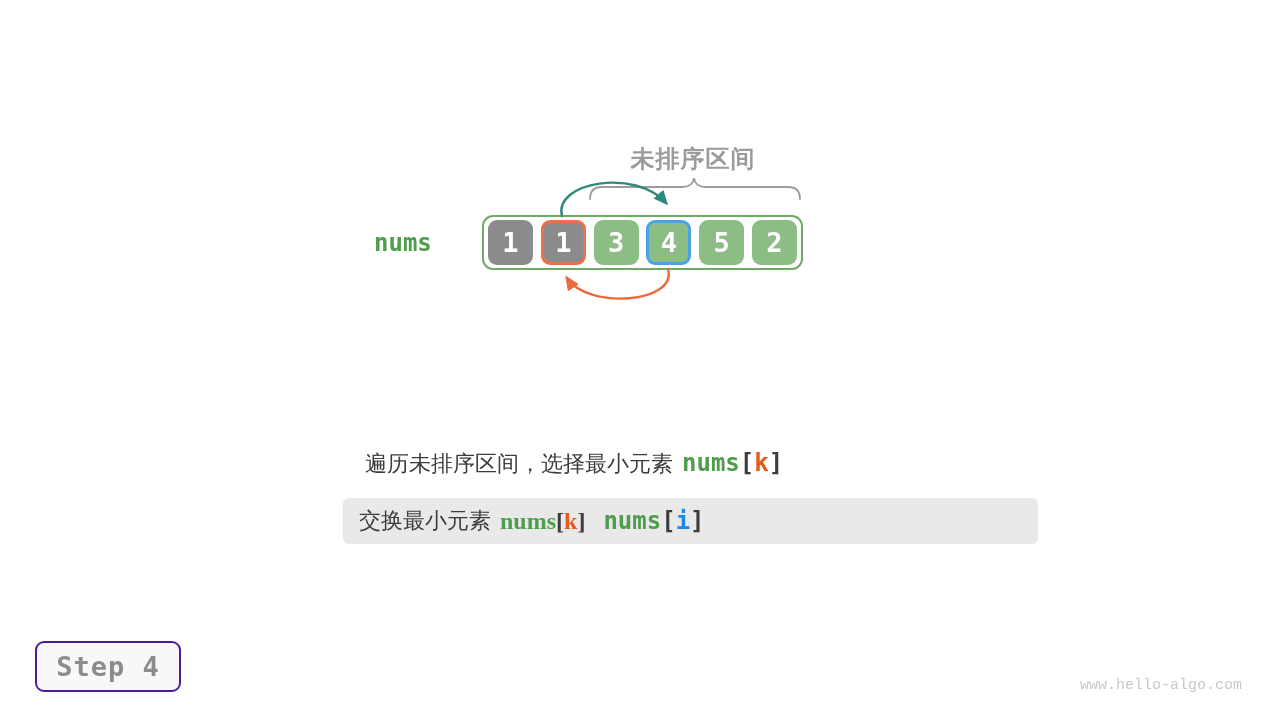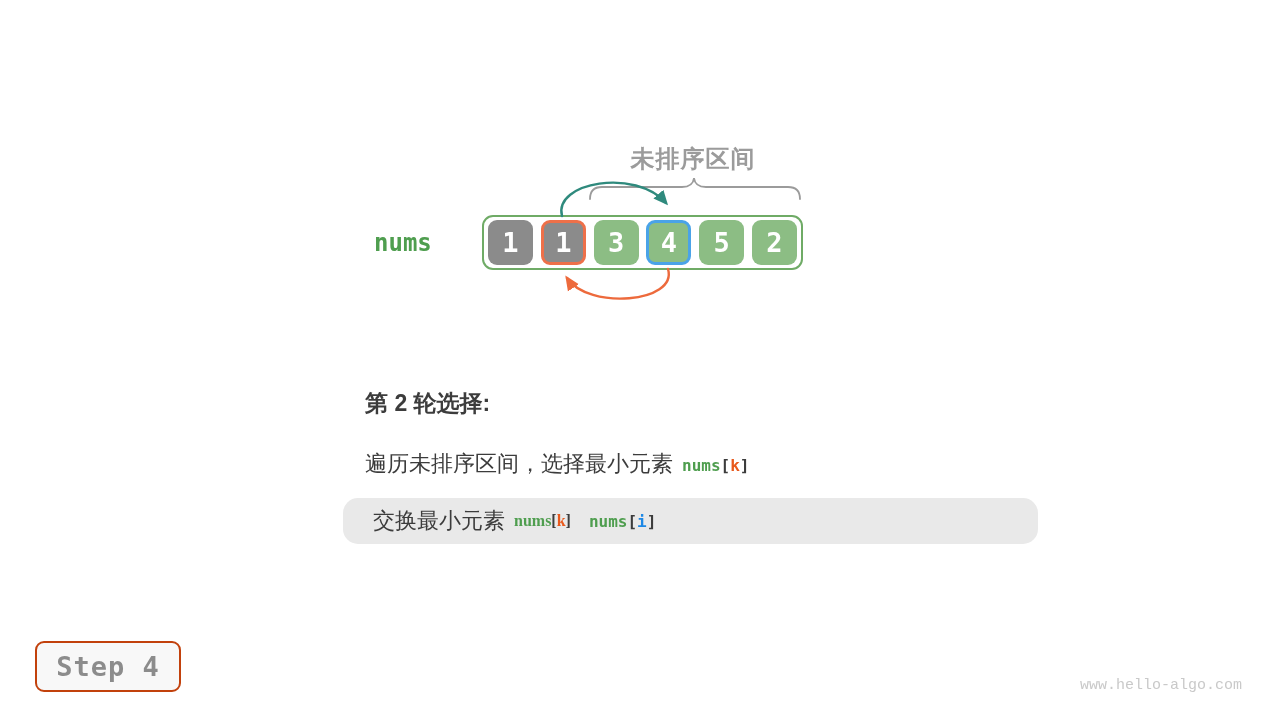--- a/index.html
+++ b/index.html
@@ -29,35 +29,35 @@
   .cell.border-blue   { border:3px solid #4aa3e8; }
 
   .overlay { position:absolute; left:0; top:0; width:1280px; height:720px; pointer-events:none; }
 
   
   .round-heading { position:absolute; left:365px; top:388px;
     font-size:23px; font-weight:bold; color:#3c3c3c; }
   .select-line { position:absolute; left:365px; top:449px;
     font-size:22px; color:#3c3c3c; white-space:nowrap; }
   .swap-line { position:absolute; left:343px; top:498px; width:695px; height:46px;
-    background:#e9e9e9; border-radius:15px; display:flex; align-items:center;
-    padding:0 30px; font-size:22px; color:#3c3c3c; white-space:nowrap; }
+    background:#e9e9e9; border-radius:6px; display:flex; align-items:center;
+    padding:0 16px; font-size:22px; color:#3c3c3c; white-space:nowrap; }
 
   .code { font-family:"DejaVu Sans Mono","Liberation Mono",monospace;
-    font-weight:bold; font-size:16px; }
+    font-weight:bold; font-size:24px; }
   .code-name { color:#4f9e4f; }
   .code-bracket { color:#3c3c3c; }
   .idx-orange { color:#e8591c; }
   .idx-blue { color:#1e88e5; }
   .lead-gap { margin-left:9px; }
   .mid-gap { margin:0 9px;font-family:Liberation Serif, serif; }
 
   
   .step-indicator { position:absolute; left:35px; top:641px; width:146px; height:51px;
-    background:#f8f8f8; border:2px solid #c2410c; border-radius:9px;
+    background:#f8f8f8; border:2px solid #4c1d95; border-radius:9px;
     display:flex; align-items:center; justify-content:center;
     font-family:"DejaVu Sans Mono","Liberation Mono",monospace;
     font-weight:bold; font-size:27px; color:#8c8c8c; letter-spacing:1px; }
 
   .watermark { position:absolute; right:38px; bottom:26px;
     font-family:Liberation Mono, monospace;
     font-size:15px; color:#c9c9c9; }
 </style>
 </head>
 <body>
@@ -88,21 +88,20 @@
     </defs>
 
     <path d="M 590 199 Q 590 187 602 187 L 682 187 Q 693 187 694 178
              Q 695 187 706 187 L 788 187 Q 800 187 800 199" fill="none" stroke="#9b9b9b" stroke-width="1.8" stroke-linecap="round"></path>
 
     <path d="M 562 216 C 553 182 636 168 666 203" fill="none" stroke="#2f8a7d" stroke-width="2.4" stroke-linecap="round" marker-end="url(#arrow-teal)"></path>
 
     <path d="M 668 269 C 678 303 588 310 567 278" fill="none" stroke="#ed6a3c" stroke-width="2.4" stroke-linecap="round" marker-end="url(#arrow-orange)"></path>
   </svg>
 
-  <div class="round-heading">第 2 轮选择:</div>
 
   <div class="select-line">
     <span>遍历未排序区间，选择最小元素</span><span class="code lead-gap"><span class="code-name">nums</span><span class="code-bracket">[</span><span class="idx-orange">k</span><span class="code-bracket">]</span></span>
   </div>
 
   <div class="swap-line">
     <span>交换最小元素</span>
       <span class="code mid-gap"><span class="code-name">nums</span><span class="code-bracket">[</span><span class="idx-orange">k</span><span class="code-bracket">]</span></span>
       <span class="code lead-gap"><span class="code-name">nums</span><span class="code-bracket">[</span><span class="idx-blue">i</span><span class="code-bracket">]</span></span>
   </div>

